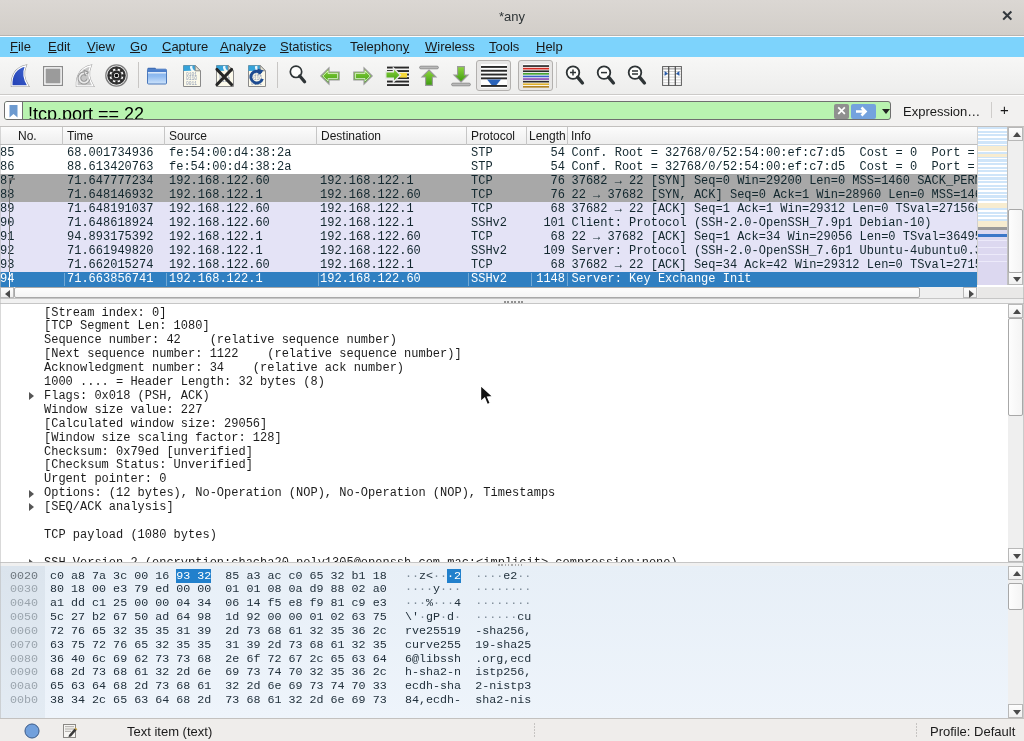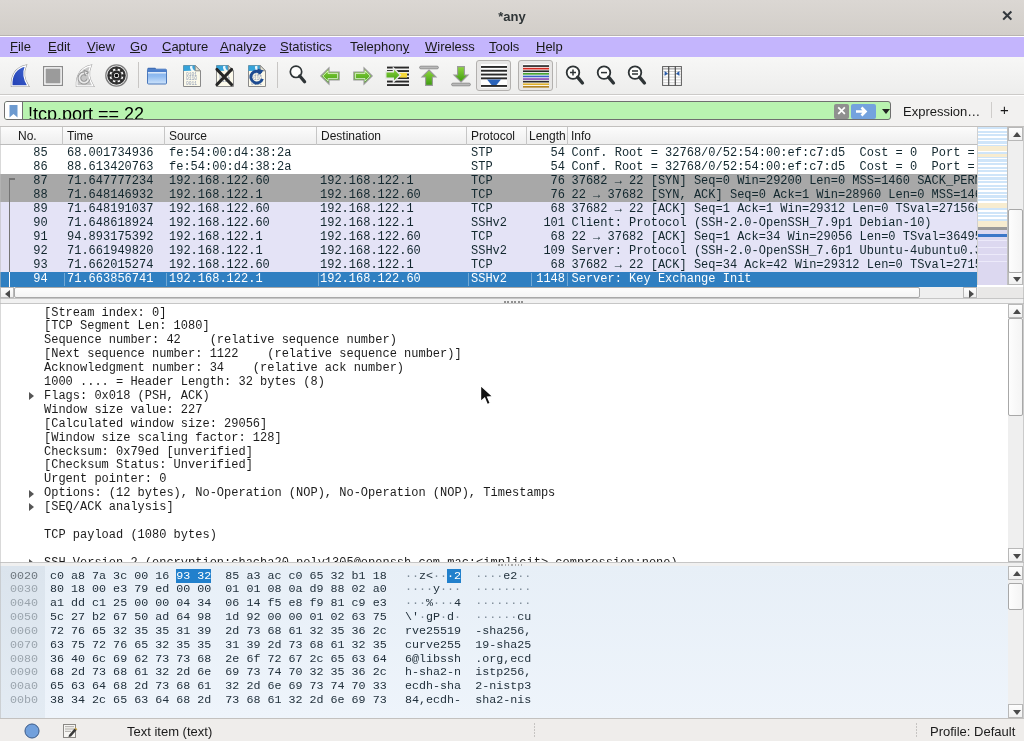--- a/index.html
+++ b/index.html
@@ -1,20 +1,20 @@
 <!DOCTYPE html>
 <html><head><meta charset="utf-8"><style>
 *{margin:0;padding:0;box-sizing:border-box}
 html,body{width:1024px;height:741px;overflow:hidden}
 body{font-family:"Liberation Sans",sans-serif;position:relative;background:#fff}
 .abs{position:absolute}
 #title{left:0;top:0;width:1024px;height:36px;background:linear-gradient(#dbd7d3,#d2cec9);border-bottom:1px solid #b8b4b0}
-#title .t{left:0;top:9px;width:1024px;text-align:center;font-size:13px;font-weight:bold;color:#2e3436}
+#title .t{left:0;top:9px;width:1024px;text-align:center;font-size:13px;font-weight:normal;color:#2e3436}
 #title .x{left:1001px;top:7px;font-size:15px;font-weight:bold;color:#32373c}
-#menubar{left:0;top:37px;width:1024px;height:37px;background:#c4b5fd;border-bottom:1px solid #d8d6d4;font-size:13px;color:#1a1a1a}
+#menubar{left:0;top:37px;width:1024px;height:37px;background:#7dd3fc;border-bottom:1px solid #d8d6d4;font-size:13px;color:#1a1a1a}
 #menubar span{position:absolute;top:2px}
 #toolbar{left:0;top:57px;width:1024px;height:38px;background:linear-gradient(#f7f7f6,#ededec);border-bottom:1px solid #cccac8}
 #toolbar svg{position:absolute;top:7px}
 .tsep{position:absolute;top:5px;width:1px;height:26px;background:#c8c6c4}
 .tbtn{position:absolute;top:3px;width:35px;height:31px;background:#e7e6e5;border:1px solid #b2b0ae;border-radius:3px}
 #filterrow{left:0;top:96px;width:1024px;height:31px;background:#f2f1f0;border-bottom:1px solid #c2c0be}
 #ffield{left:4px;top:5px;width:887px;height:19px;border:1px solid #6f6f6f;border-radius:3px;background:#b9f3b0;overflow:hidden}
 #fbook{left:0;top:0;width:18px;height:19px;background:#fff;border-right:1px solid #6f6f6f}
 #ftext{left:23px;top:2px;font-size:18px;color:#000}
 .fxbtn{left:829px;top:1.5px;width:15px;height:15px;background:#8f8f8f;border-radius:2px;color:#fff;font-size:12px;font-weight:bold;text-align:center;line-height:14px}
@@ -22,21 +22,21 @@
 .fcaret{left:877px;top:6.5px;width:0;height:0;border-left:4.5px solid transparent;border-right:4.5px solid transparent;border-top:5.5px solid #222}
 #fexpr{left:903px;top:8px;font-size:13px;color:#1a1a1a}
 #fsep{left:991px;top:6px;width:1px;height:16px;background:#cfcdcb}
 #fplus{left:1000px;top:5px;font-size:15px;color:#1a1a1a}
 #plheader{left:0;top:127px;width:977px;height:18px;background:linear-gradient(#fcfcfc,#eeeeee);border-bottom:1px solid #bcbcbc;font-size:12px;color:#1a1a1a}
 #plheader span{position:absolute;top:2px}
 #plheader i{position:absolute;top:0;width:1px;height:18px;background:#c6c6c6;font-style:normal}
 #plist{left:0;top:145px;width:977px;height:142px;overflow:hidden;background:#fff;font-family:"Liberation Mono",monospace;font-size:12px;color:#12272e}
 .prow{position:absolute;left:0;width:977px;height:15px;white-space:pre;overflow:hidden}
 .prow span{position:absolute;top:0}
-.c0{left:9px;width:63px;text-align:center}
+.c0{left:0;width:63px;text-align:left}
 .c1{left:67px}.c2{left:169px}.c3{left:320px}.c4{left:471px}
 .c5{left:483px;width:82px;text-align:right}
 .c6{left:571.5px;width:405.5px;overflow:hidden}
 .rg{background:#a8a8a8}
 .rl{background:#e4e3f6}
 .rs{background:#2f7fc1;color:#fff}
 #minimap{left:977px;top:127px;width:31px;height:158px;background:#fff;border-left:1px solid #d0d0d0;border-right:1px solid #c0c0c0;overflow:hidden}
 .mm{position:absolute;left:0;width:31px}
 #plvs{left:1008px;top:127px;width:16px;height:158px}
 #plhs{left:0;top:286.5px;width:1024px;height:11.5px;background:#efefef}

